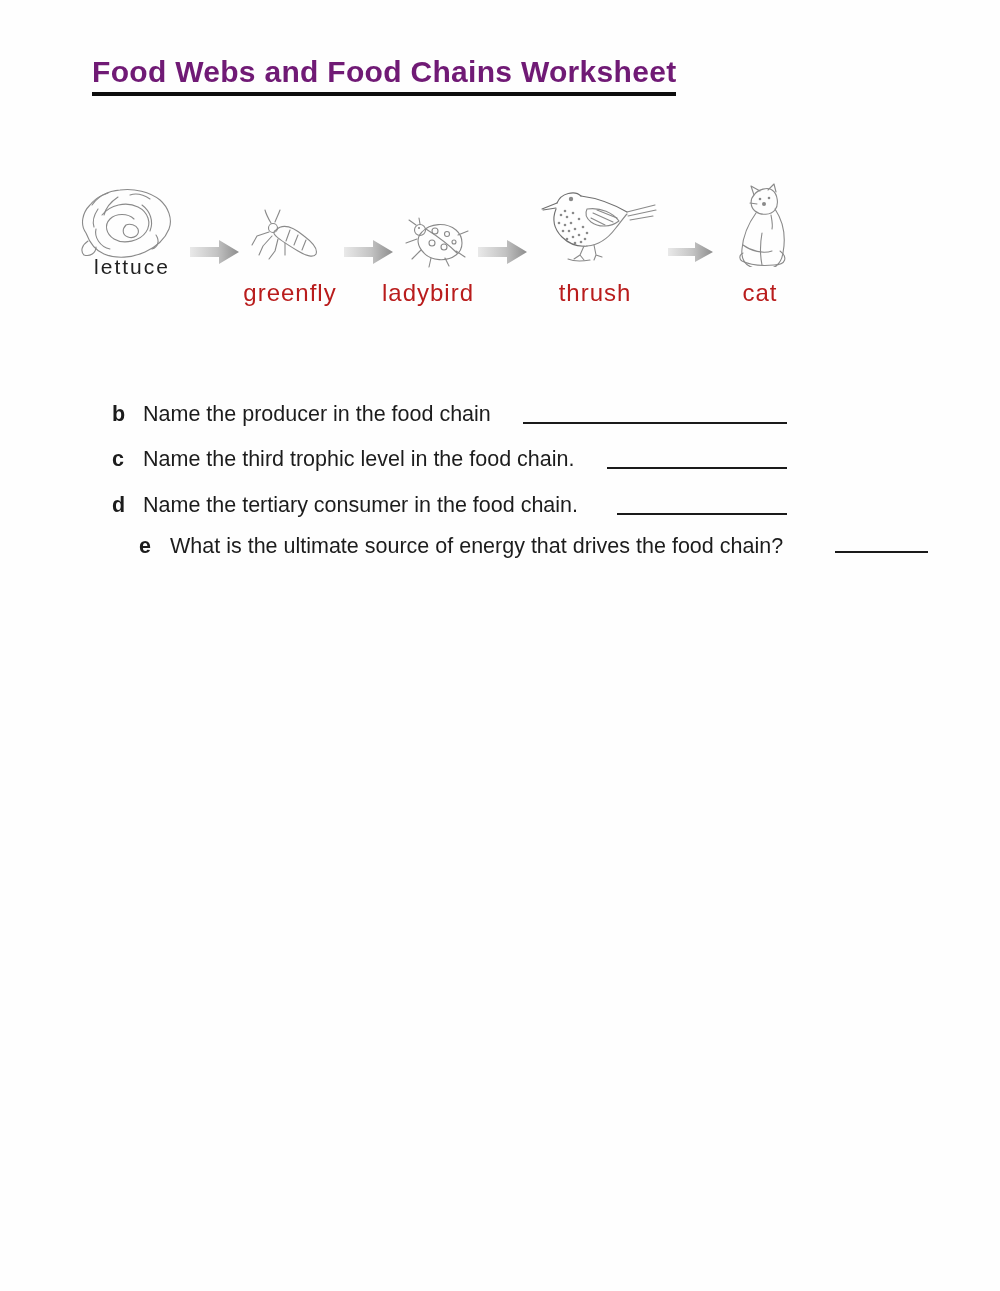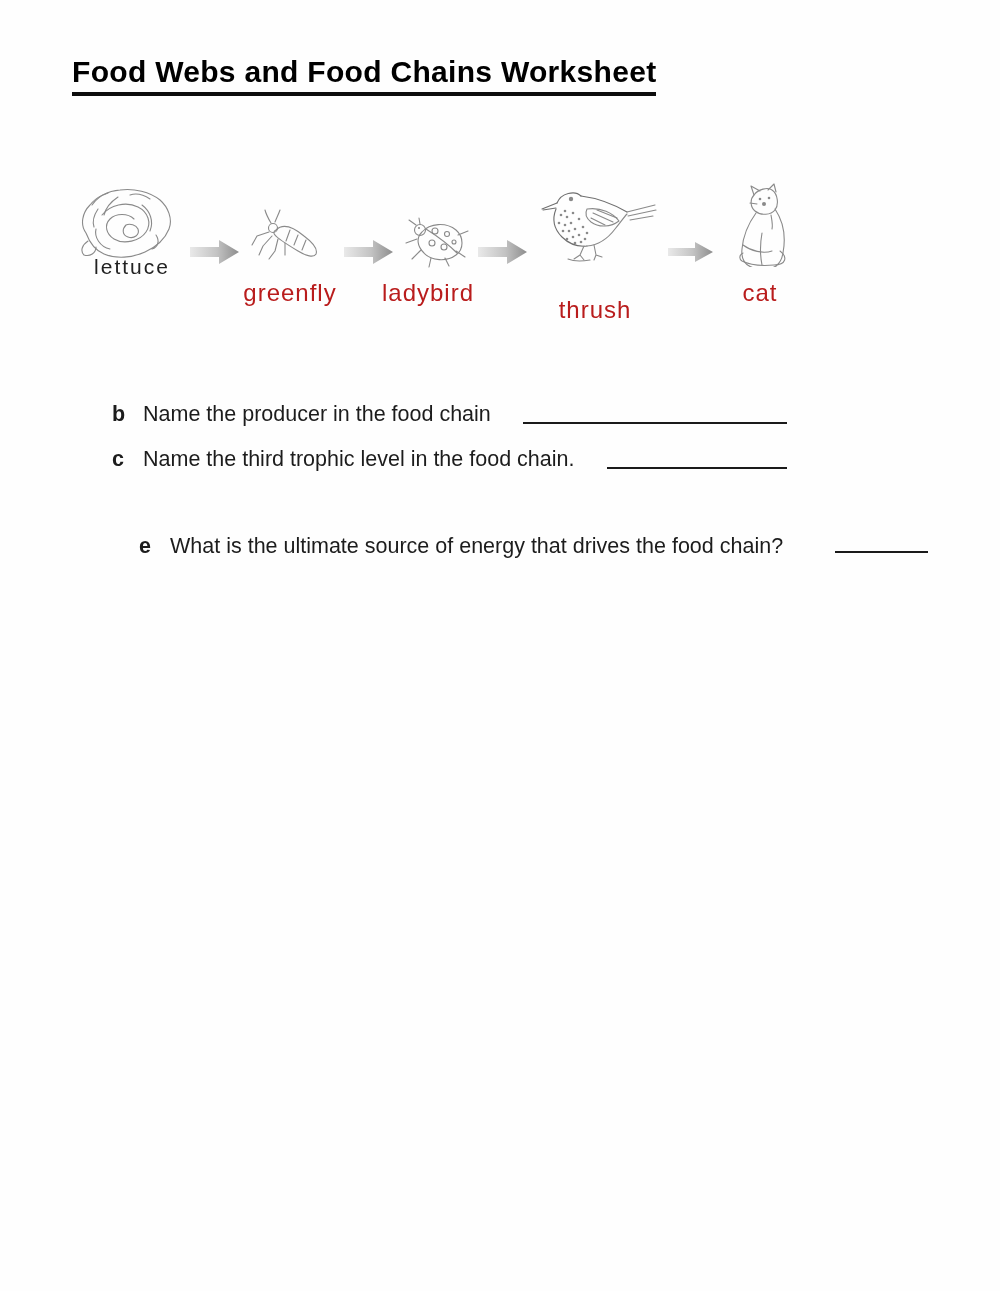--- a/index.html
+++ b/index.html
@@ -10,26 +10,26 @@
     position: relative;
     width: 1000px;
     height: 1291px;
     background: #fefefe;
     overflow: hidden;
   }
 
   
   .title {
     position: absolute;
-    left: 72px;
+    left: 92px;
     top: 55px;
     font-size: 30px;
     font-weight: bold;
     letter-spacing: 0.3px;
-    color: #000000;
+    color: #701a75;
     display: inline-block;
     border-bottom: 4px solid #0d0d0d;
     padding-bottom: 3px;
     white-space: nowrap;
   }
 
   
   .q1 {
     position: absolute;
     left: 83px;
@@ -195,21 +195,21 @@
         <circle class="dot" cx="41" cy="57" r="1.3"></circle>
       <circle class="dot" cx="25" cy="26" r="1.3"></circle>
         <circle class="dot" cx="33" cy="28" r="1.3"></circle>
       <circle class="dot" cx="39" cy="34" r="1.3"></circle>
         <circle class="dot" cx="43" cy="42" r="1.3"></circle>
       <circle class="dot" cx="47" cy="48" r="1.3"></circle>
       <path d="M44,61 L40,70 M40,70 L34,74 M40,70 L44,75"></path>
       <path d="M54,60 L56,70 M56,70 L62,72 M56,70 L54,75"></path>
       <path d="M28,74 C35,77 44,76 50,75"></path>
     </svg>
-    <div class="olabel" style="left:545px; top:298px; width:100px">thrush</div>
+    <div class="olabel" style="left:545px; top:281px; width:100px">thrush</div>
 
     <svg class="arrow" style="left:668px; top:241px" width="46" height="22" viewBox="0 0 46 22">
       <polygon points="0,7 27,7 27,1 45,11 27,21 27,15 0,15"></polygon>
     </svg>
 
     <svg class="org" style="left:730px; top:183px" width="66" height="84" viewBox="0 0 66 84">
       <path d="M24,12 L21,3 L30,8"></path>
       <path d="M38,7 L44,1 L46,9"></path>
       <path d="M24,12 C20,16 20,24 25,28 C31,33 41,32 45,27 C49,22 48,11 42,7 C38,4 28,6 24,12 Z"></path>
       <circle class="dot" cx="30" cy="16" r="1.3"></circle>
@@ -232,19 +232,23 @@
   <div class="qrow row-c">
     <span class="qletter">c</span><span class="qtext">Name the third trophic level in the food chain.</span>
     <span class="blank"></span>
   </div>
 
   <div class="qrow row-b">
     <span class="qletter">b</span><span class="qtext">Name the producer in the food chain</span>
     <span class="blank"></span>
   </div>
 
+  <div class="qrow row-d">
+    <span class="qletter">d</span><span class="qtext">Name the tertiary consumer in the food chain.</span>
+    <span class="blank"></span>
+  </div>
 
   <div class="qrow row-e">
     <span class="qletter">e</span><span class="qtext">What is the ultimate source of energy that drives the food chain?</span>
     <span class="blank"></span>
   </div>
 
 </div>
 
 </body></html>

